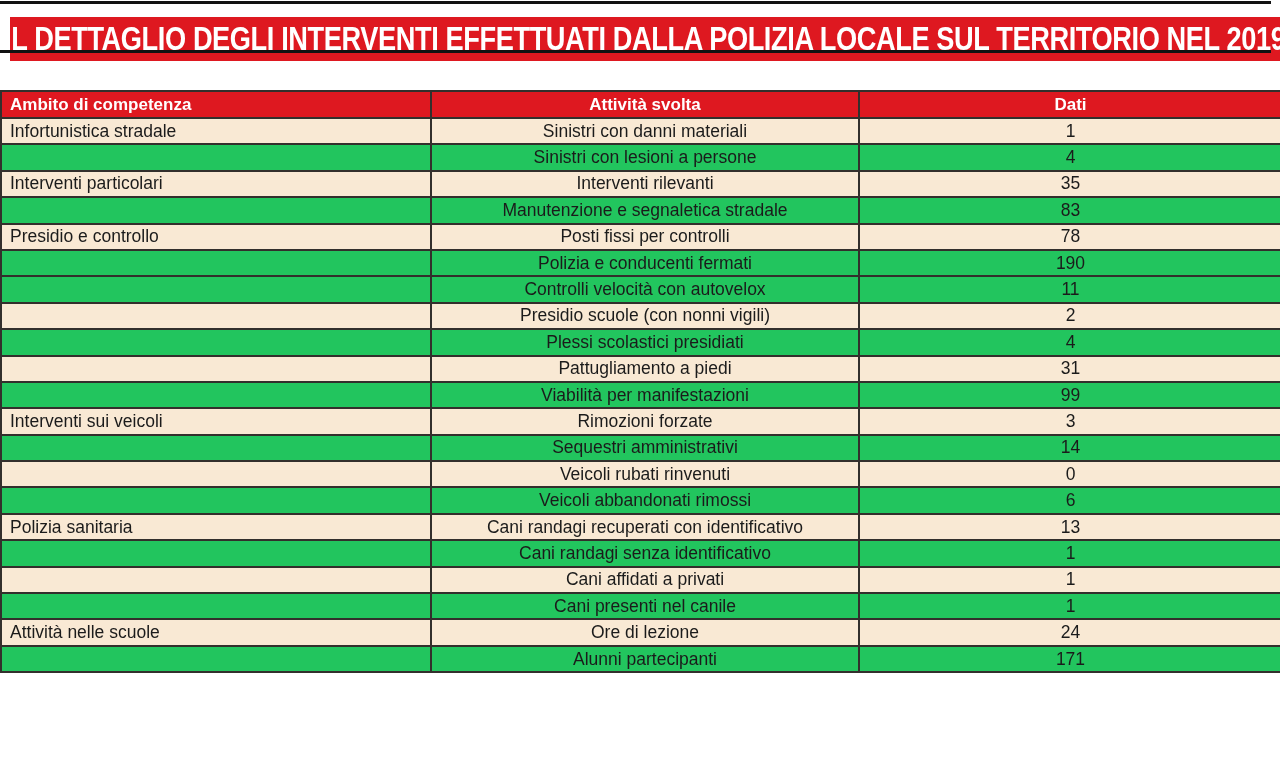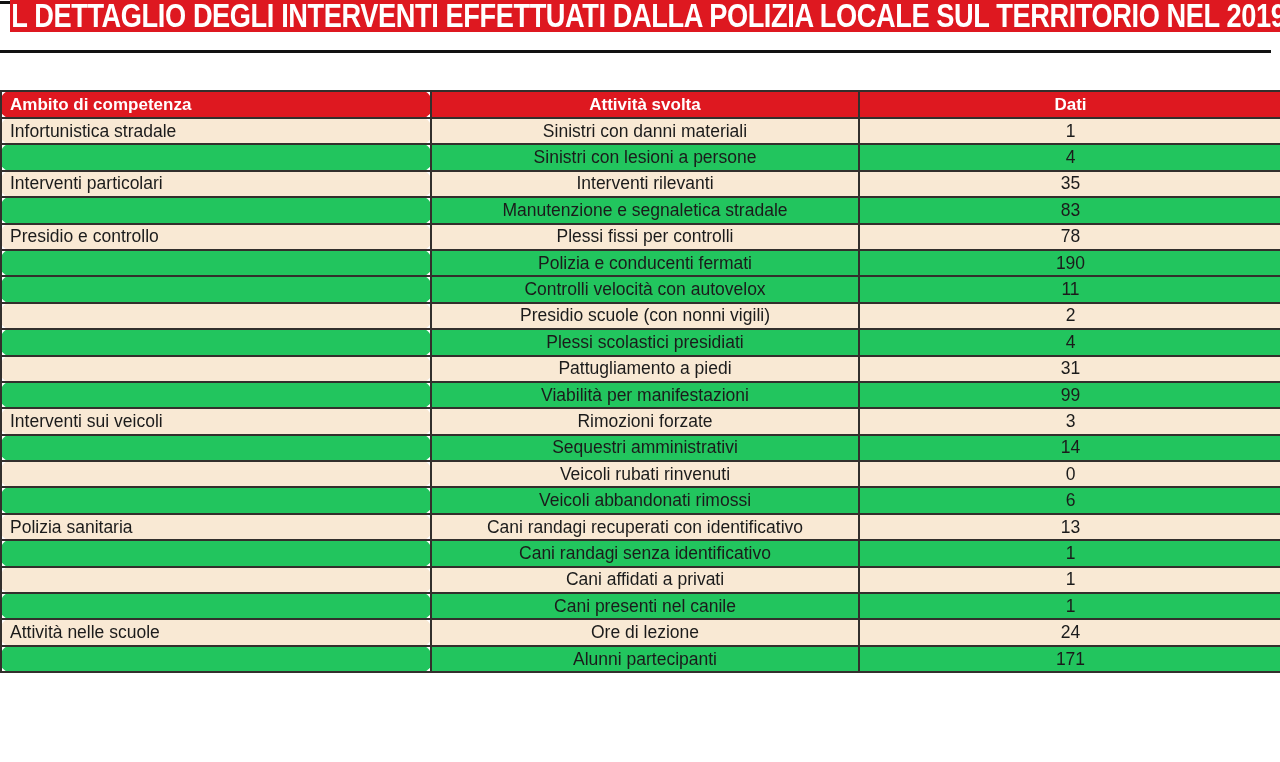--- a/index.html
+++ b/index.html
@@ -13,21 +13,21 @@
     width:1280px;height:762px;overflow:hidden;background:#ffffff;
     font-family:"Liberation Sans","DejaVu Sans",sans-serif;
     color:var(--text);
   }
   
   .banner-wrap{position:relative;height:54px;}
   .banner-rule{position:absolute;left:0;width:1271px;height:3px;background:#121212;}
   .banner-rule.top{top:1px;}
   .banner-rule.bottom{top:50px;}
   .banner-band{
-    position:absolute;top:0;left:10px;right:0;height:32px;
+    position:absolute;top:17px;left:10px;right:0;height:44px;
     background:var(--red);
     display:flex;align-items:center;justify-content:center;overflow:visible;
   }
   .banner-title{
     color:#ffffff;font-weight:bold;font-size:34px;line-height:1;
     white-space:nowrap;letter-spacing:-0.5px;
     transform:scaleX(0.80);transform-origin:center center;
     padding-bottom:2px;
   }
   
@@ -44,21 +44,21 @@
   .tbl th,.tbl td{
     border-right:2px solid var(--line);
     border-bottom:2px solid var(--line);
     padding:0;overflow:hidden;white-space:nowrap;
   }
   .tbl th:last-child,.tbl td:last-child{border-right:none;}
   .tbl thead th{
     background:var(--red);color:#ffffff;font-weight:bold;
     height:25px;font-size:17px;text-align:center;
   }
-  .tbl thead th.first,.tbl td.first{text-align:left;padding-left:8px;border-radius:9px;}
+  .tbl thead th.first,.tbl td.first{text-align:left;padding-left:8px;}
   .tbl td{
     height:24.4px;font-size:17.5px;text-align:center;
     color:var(--text);
   }
   .tbl tr.cream td{background:var(--cream);}
   .tbl tr.white td{background:#22c55e;}
 </style>
 </head>
 <body>
 
@@ -100,21 +100,21 @@
           <td>Interventi rilevanti</td>
           <td>35</td>
         </tr>
         <tr class="white">
           <td class="first"></td>
           <td>Manutenzione e segnaletica stradale</td>
           <td>83</td>
         </tr>
         <tr class="cream">
           <td class="first">Presidio e controllo</td>
-          <td>Plessi fissi per controlli</td>
+          <td>Posti fissi per controlli</td>
           <td>78</td>
         </tr>
         <tr class="white">
           <td class="first"></td>
           <td>Polizia e conducenti fermati</td>
           <td>190</td>
         </tr>
         <tr class="white">
           <td class="first"></td>
           <td>Controlli velocità con autovelox</td>

